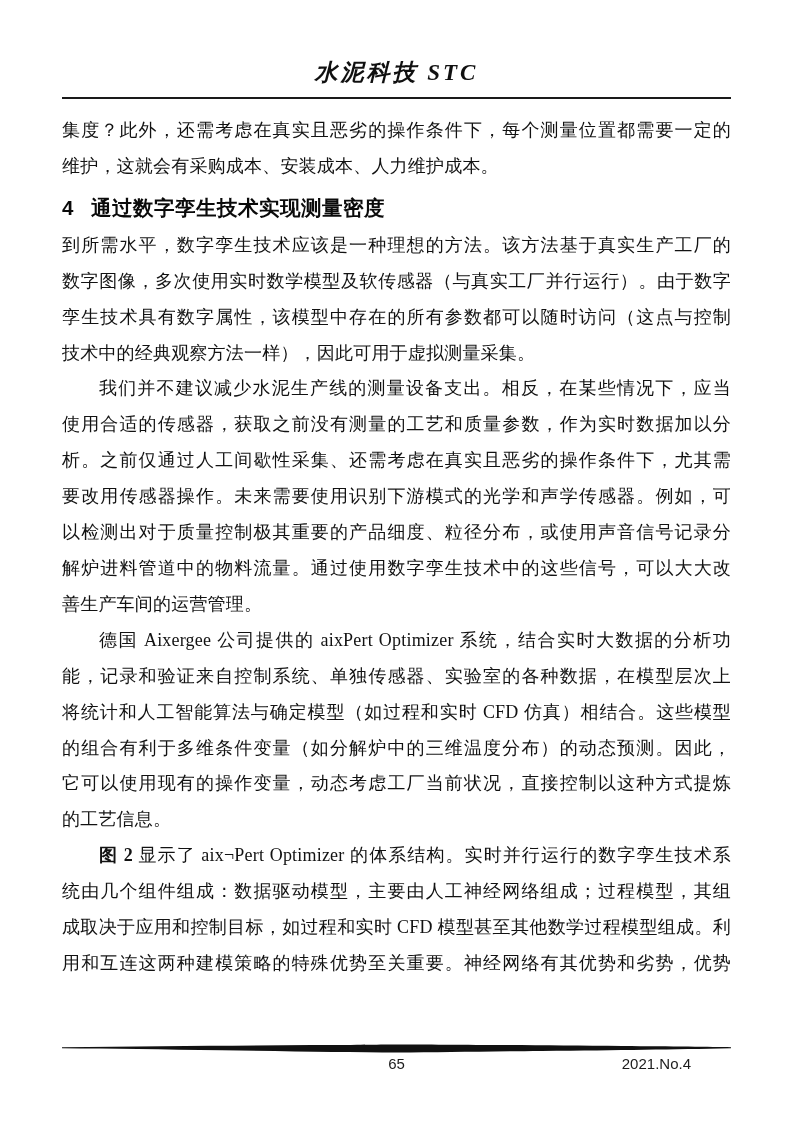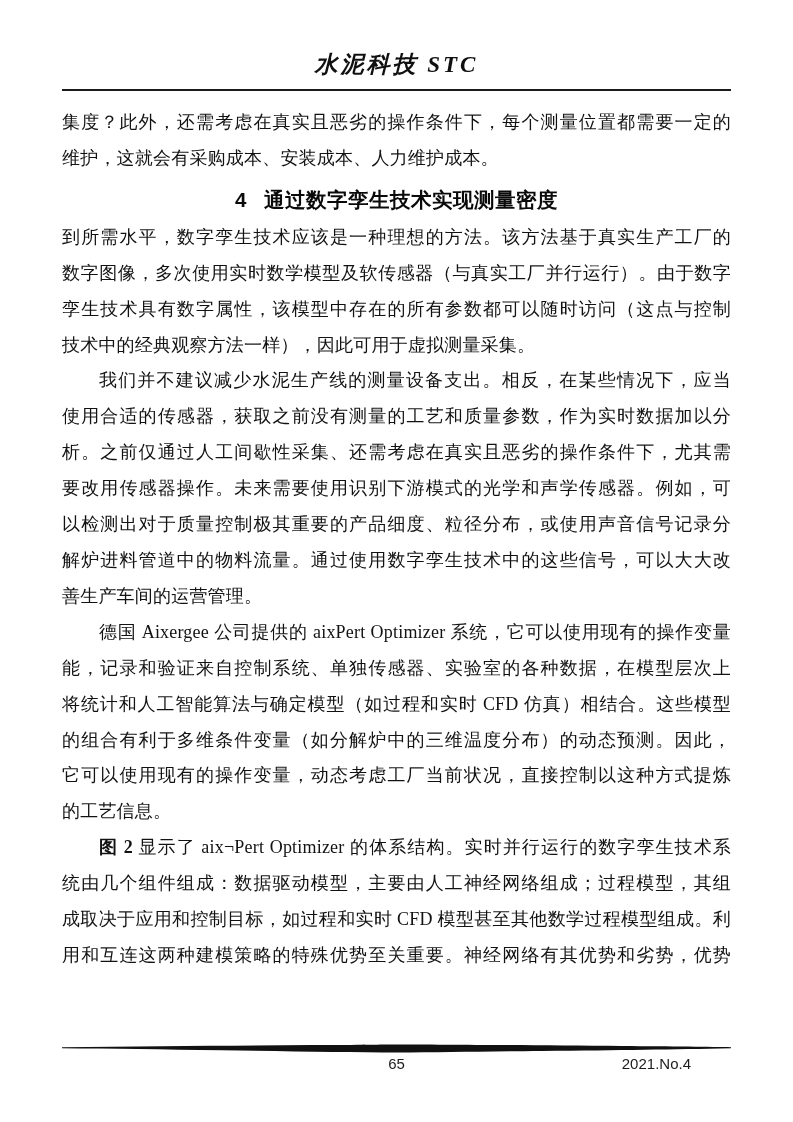--- a/index.html
+++ b/index.html
@@ -5,21 +5,21 @@
   html,body { margin:0; padding:0; background:#ffffff; }
   .page {
     position: relative;
     width: 793px; height: 1122px;
     background:#ffffff;
     overflow: hidden;
     font-family: "Liberation Serif", "DejaVu Serif", serif;
     color:#121212;
   }
   .content {
-    position:absolute; left:62px; top:4px; width:669px;
+    position:absolute; left:62px; top:12px; width:669px;
   }
   .journal-header { padding-top:46px; }
   .journal-title {
     text-align:center;
     font-size:23px;
     line-height:30px;
     font-style:italic;
     font-weight:600;
     letter-spacing:3px;
     color:#101010;
@@ -43,21 +43,20 @@
   .line.indent { text-indent:37px; }
   .line b { font-weight:bold; }
   .heading {
     height:43px;
     line-height:46px;
     font-family:"Liberation Sans", "DejaVu Sans", sans-serif;
     font-weight:bold;
     font-size:20.5px;
     color:#0a0a0a;
     letter-spacing:0.5px;
-    text-align:center;
   }
   .heading .heading-num { display:inline-block; margin-right:17px; }
   .page-footer {
     position:absolute; left:62px; top:1044px; width:669px;
   }
   .footer-rule-svg { display:block; width:669px; height:9px; }
   .footer-texts {
     position:relative; height:20px; margin-top:2px;
     font-family:"Liberation Sans", "DejaVu Sans", sans-serif;
     font-size:15px; color:#1c1c1c;
@@ -88,21 +87,21 @@
         <div class="line fill">数字图像，多次使用实时数学模型及软传感器（与真实工厂并行运行）。由于数字</div>
         <div class="line fill">孪生技术具有数字属性，该模型中存在的所有参数都可以随时访问（这点与控制</div>
         <div class="line">技术中的经典观察方法一样），因此可用于虚拟测量采集。</div>
         <div class="line fill indent">我们并不建议减少水泥生产线的测量设备支出。相反，在某些情况下，应当</div>
         <div class="line fill">使用合适的传感器，获取之前没有测量的工艺和质量参数，作为实时数据加以分</div>
         <div class="line fill">析。之前仅通过人工间歇性采集、还需考虑在真实且恶劣的操作条件下，尤其需</div>
         <div class="line fill">要改用传感器操作。未来需要使用识别下游模式的光学和声学传感器。例如，可</div>
         <div class="line fill">以检测出对于质量控制极其重要的产品细度、粒径分布，或使用声音信号记录分</div>
         <div class="line fill">解炉进料管道中的物料流量。通过使用数字孪生技术中的这些信号，可以大大改</div>
         <div class="line">善生产车间的运营管理。</div>
-        <div class="line fill indent">德国 Aixergee 公司提供的 aixPert Optimizer 系统，它可以使用现有的操作变量</div>
+        <div class="line fill indent">德国 Aixergee 公司提供的 aixPert Optimizer 系统，结合实时大数据的分析功</div>
         <div class="line fill">能，记录和验证来自控制系统、单独传感器、实验室的各种数据，在模型层次上</div>
         <div class="line fill">将统计和人工智能算法与确定模型（如过程和实时 CFD 仿真）相结合。这些模型</div>
         <div class="line fill">的组合有利于多维条件变量（如分解炉中的三维温度分布）的动态预测。因此，</div>
         <div class="line fill">它可以使用现有的操作变量，动态考虑工厂当前状况，直接控制以这种方式提炼</div>
         <div class="line">的工艺信息。</div>
         <div class="line fill indent"><b>图 2</b> 显示了 aix¬Pert Optimizer 的体系结构。实时并行运行的数字孪生技术系</div>
         <div class="line fill">统由几个组件组成：数据驱动模型，主要由人工神经网络组成；过程模型，其组</div>
         <div class="line fill">成取决于应用和控制目标，如过程和实时 CFD 模型甚至其他数学过程模型组成。利</div>
         <div class="line fill">用和互连这两种建模策略的特殊优势至关重要。神经网络有其优势和劣势，优势</div>
       </main>

